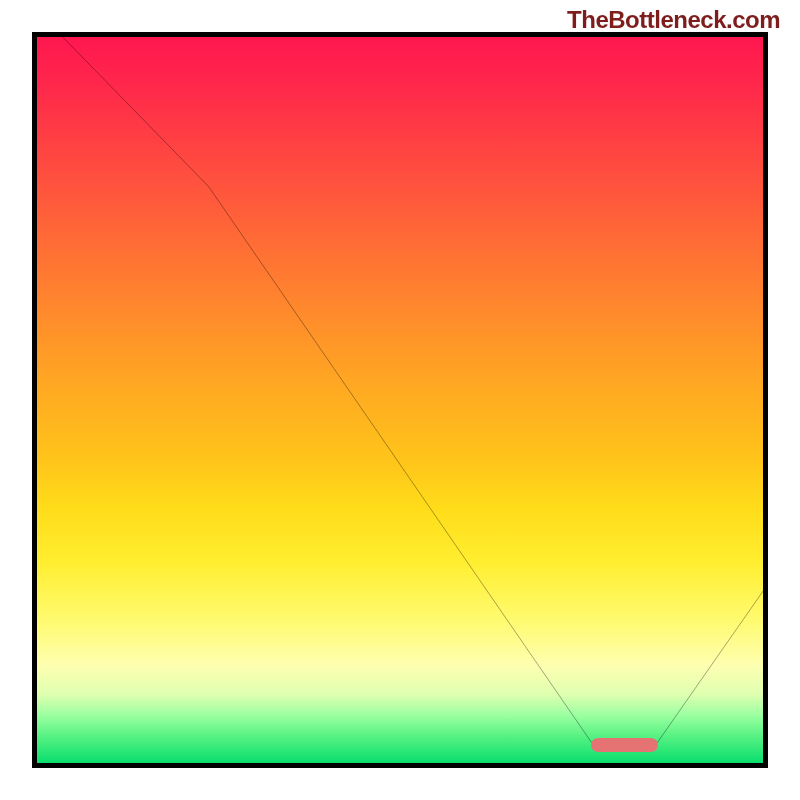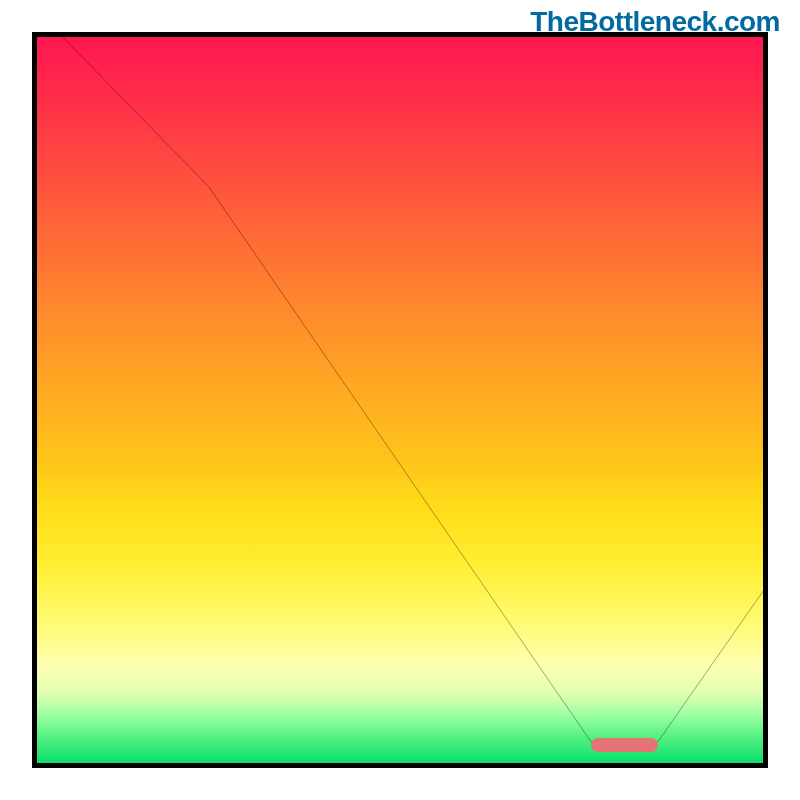--- a/index.html
+++ b/index.html
@@ -12,23 +12,23 @@
   }
   .container {
     position: relative;
     width: 800px;
     height: 800px;
   }
   .watermark {
     position: absolute;
     top: 6px;
     right: 20px;
-    font-size: 28px;
+    font-size: 24px;
     font-weight: bold;
-    color: #0369a1;
+    color: #7f1d1d;
     letter-spacing: -0.5px;
     z-index: 10;
   }
   .plot-area {
     position: absolute;
     left: 32px;
     top: 32px;
     width: 736px;
     height: 736px;
   }

